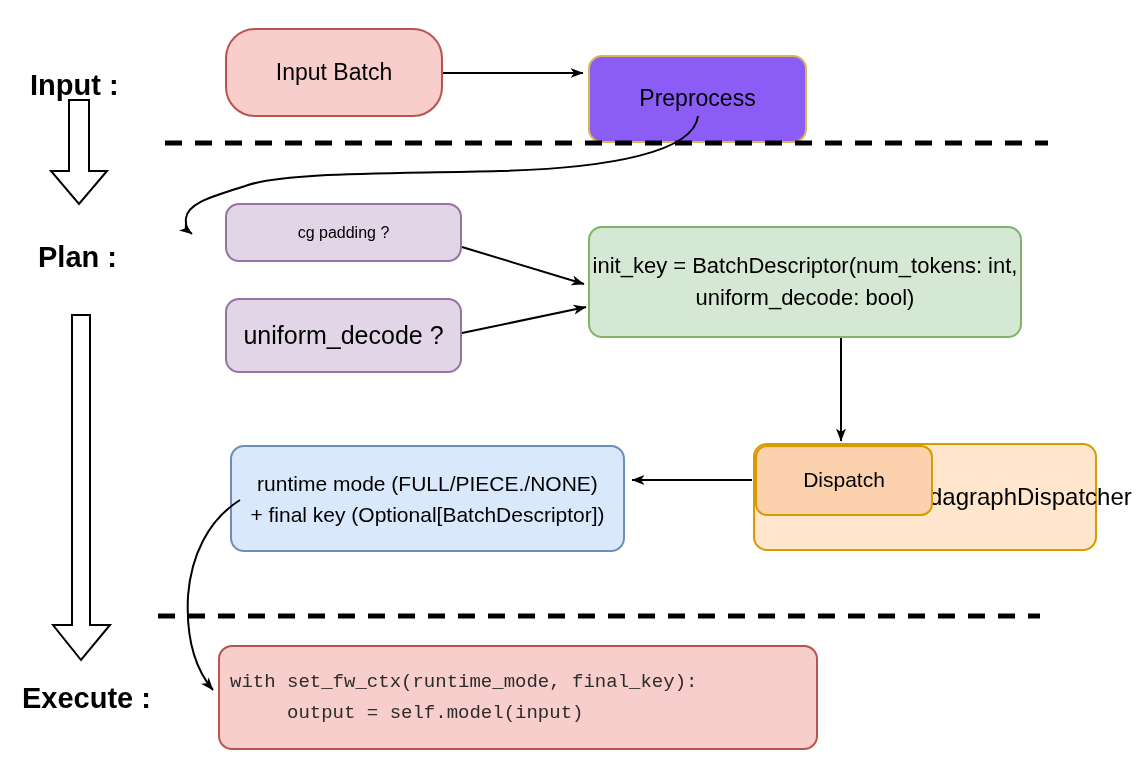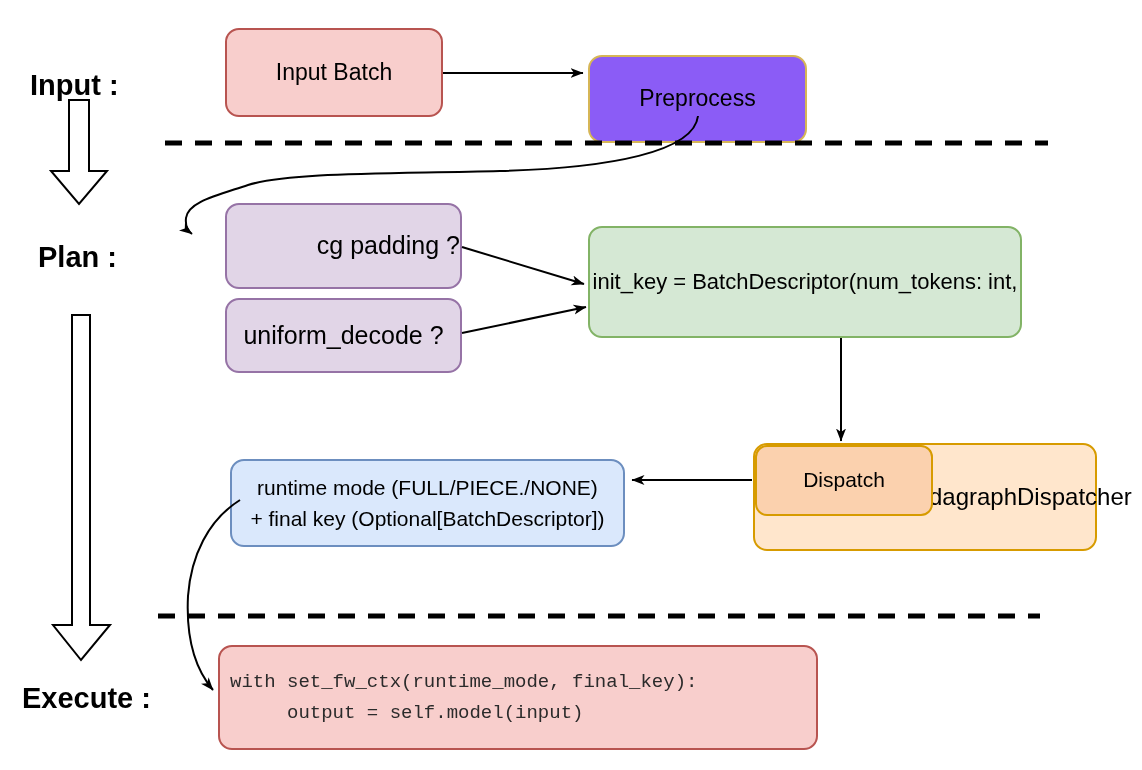--- a/index.html
+++ b/index.html
@@ -17,31 +17,31 @@
   }
   .node.red   {background:#f8cecc;border-color:#b85450;}
   .node.yellow{background:#8b5cf6;border-color:#d6b656;margin-top:28px;}
   .node.purple{background:#e1d5e7;border-color:#9673a6;}
   .node.green {background:#d5e8d4;border-color:#82b366;}
   .node.blue  {background:#dae8fc;border-color:#6c8ebf;}
   .node.orange-outer{background:#ffe6cc;border-color:#d79b00;}
   .node.orange-inner{background:#fbd1ae;border-color:#d79b00;border-radius:12px;}
   .col{flex-direction:column;}
 
-  #n-input-batch   {left:225px;top:28px;width:218px;height:89px;font-size:23px;}
+  #n-input-batch   {left:225px;top:28px;width:218px;height:89px;font-size:23px;border-radius:30px;}
   #n-preprocess    {left:588px;top:27px;width:219px;height:88px;font-size:23px;}
-  #n-cg-padding    {left:225px;top:203px;width:237px;height:86px;font-size:25px;justify-content:flex-end;}
+  #n-cg-padding    {left:225px;top:203px;width:237px;height:59px;font-size:16px;}
   #n-uniform-decode{left:225px;top:298px;width:237px;height:75px;font-size:25px;}
   #n-init-key      {left:588px;top:226px;width:434px;height:112px;font-size:22px;line-height:32px;}
   #n-cudagraph     {left:753px;top:443px;width:344px;height:108px;}
   #n-dispatch      {left:755px;top:445px;width:178px;height:71px;font-size:21px;}
   #cudagraph-label {position:absolute;left:180px;top:0;right:0;bottom:0;
                     display:flex;flex-direction:row;align-items:center;justify-content:center;
                     font-size:24px;line-height:32px;}
-  #n-runtime       {left:230px;top:445px;width:395px;height:88px;font-size:21px;line-height:31px;margin-top:14px;}
+  #n-runtime       {left:230px;top:445px;width:395px;height:107px;font-size:21px;line-height:31px;}
   #n-code          {left:218px;top:645px;width:600px;height:105px;
                     font-family:"Liberation Mono","DejaVu Sans Mono",monospace;
                     font-size:19px;line-height:31px;color:#2b2b2b;
                     align-items:flex-start;justify-content:center;text-align:left;
                     padding-left:10px;}
   .pre{white-space:pre;}
 
   #lbl-input  {left:30px;top:41px;margin-top:28px;}
   #lbl-plan   {left:38px;top:241px;}
   #lbl-execute{left:22px;top:682px;}
@@ -69,20 +69,21 @@
   <div class="node purple" id="n-cg-padding">
     <span>cg padding ?</span>
   </div>
 
   <div class="node purple" id="n-uniform-decode">
     <span>uniform_decode ?</span>
   </div>
 
   <div class="node green col" id="n-init-key">
     <div>init_key = BatchDescriptor(num_tokens: int,</div>
+    <div>uniform_decode: bool)</div>
   </div>
 
   <div class="node orange-outer" id="n-cudagraph">
     <div id="cudagraph-label">
       <div>Cudagraph</div>
       <div>Dispatcher</div>
     </div>
   </div>
 
   <div class="node orange-inner" id="n-dispatch">

